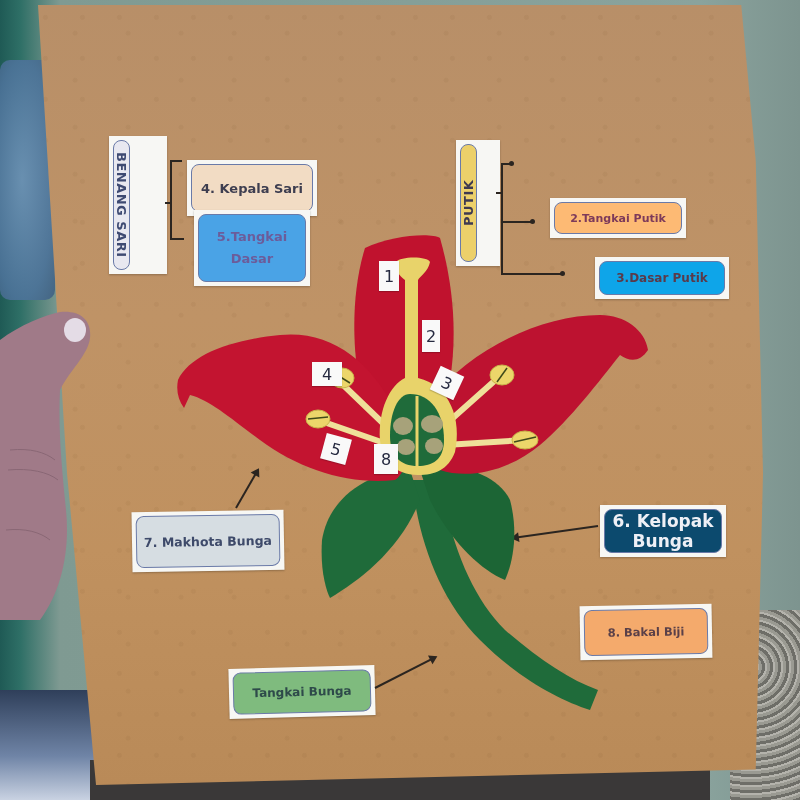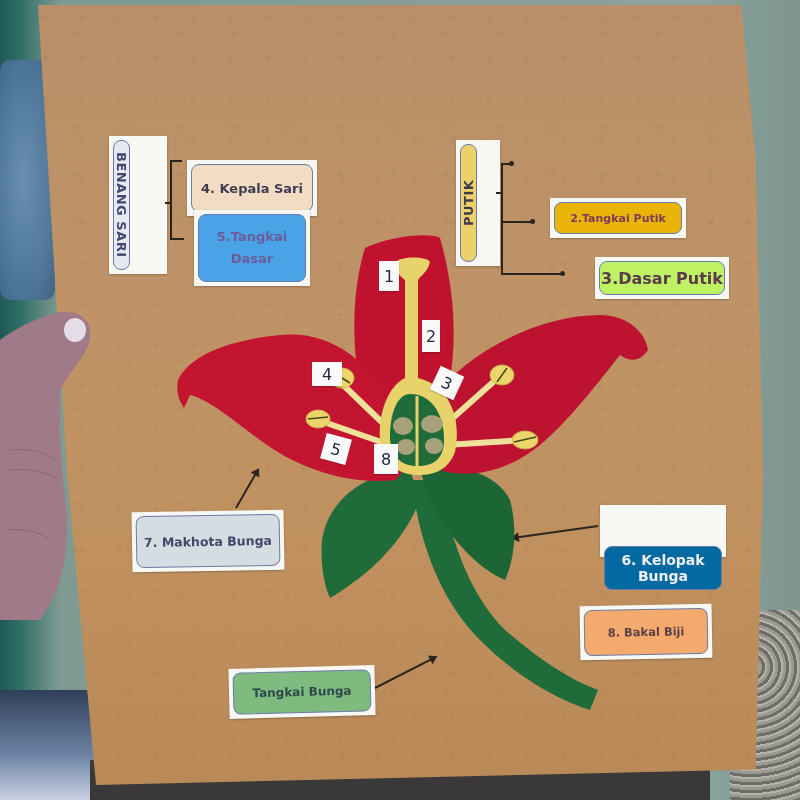--- a/index.html
+++ b/index.html
@@ -65,31 +65,31 @@
   <div class="line" style="left:501px;top:163px;width:2px;height:111px;"></div>
   <div class="line" style="left:501px;top:163px;width:10px;height:2px;"></div>
   <div class="dot" style="left:509px;top:161px;"></div>
   <div class="line" style="left:501px;top:221px;width:32px;height:2px;"></div>
   <div class="dot" style="left:530px;top:219px;"></div>
   <div class="line" style="left:501px;top:273px;width:62px;height:2px;"></div>
   <div class="dot" style="left:560px;top:271px;"></div>
   <div class="line" style="left:496px;top:192px;width:6px;height:2px;"></div>
 
   <div class="lbl" style="left:550px;top:198px;width:128px;height:32px;">
-    <div class="inner" style="background:#eab308;color:#7d3a5a;font-size:11px;">2.Tangkai Putik</div>
+    <div class="inner" style="background:#fdba74;color:#7d3a5a;font-size:11px;">2.Tangkai Putik</div>
   </div>
   <div class="lbl" style="left:595px;top:257px;width:126px;height:34px;">
-    <div class="inner" style="background:#bef264;color:#5a3a4a;font-size:16px;">3.Dasar Putik</div>
+    <div class="inner" style="background:#0ea5e9;color:#5a3a4a;font-size:12px;">3.Dasar Putik</div>
   </div>
 
   <div class="lbl" style="left:132px;top:511px;width:144px;height:52px;transform:rotate(-1deg);">
     <div class="inner" style="background:#d6dde2;color:#3e4a6a;font-size:12.5px;">7. Makhota Bunga</div>
   </div>
   <div class="lbl" style="left:600px;top:505px;width:118px;height:44px;">
-    <div class="inner" style="background:#0369a1;color:#eef0f6;font-size:14px;margin-top:37px;">6. Kelopak Bunga</div>
+    <div class="inner" style="background:#0c4a6e;color:#eef0f6;font-size:17px;">6. Kelopak Bunga</div>
   </div>
   <div class="lbl" style="left:580px;top:605px;width:124px;height:46px;transform:rotate(-1deg);">
     <div class="inner" style="background:#f4aa6c;color:#5a4048;font-size:11.5px;">8. Bakal Biji</div>
   </div>
   <div class="lbl" style="left:229px;top:667px;width:138px;height:42px;transform:rotate(-1.5deg);">
     <div class="inner" style="background:#7fbb7e;color:#2e4a4a;font-size:12px;">Tangkai Bunga</div>
   </div>
 
   <div class="arrow" style="left:236px;top:507px;width:44px;transform:rotate(-60deg);"></div>
   <div class="arrow" style="left:598px;top:525px;width:86px;transform:rotate(172deg);"></div>

